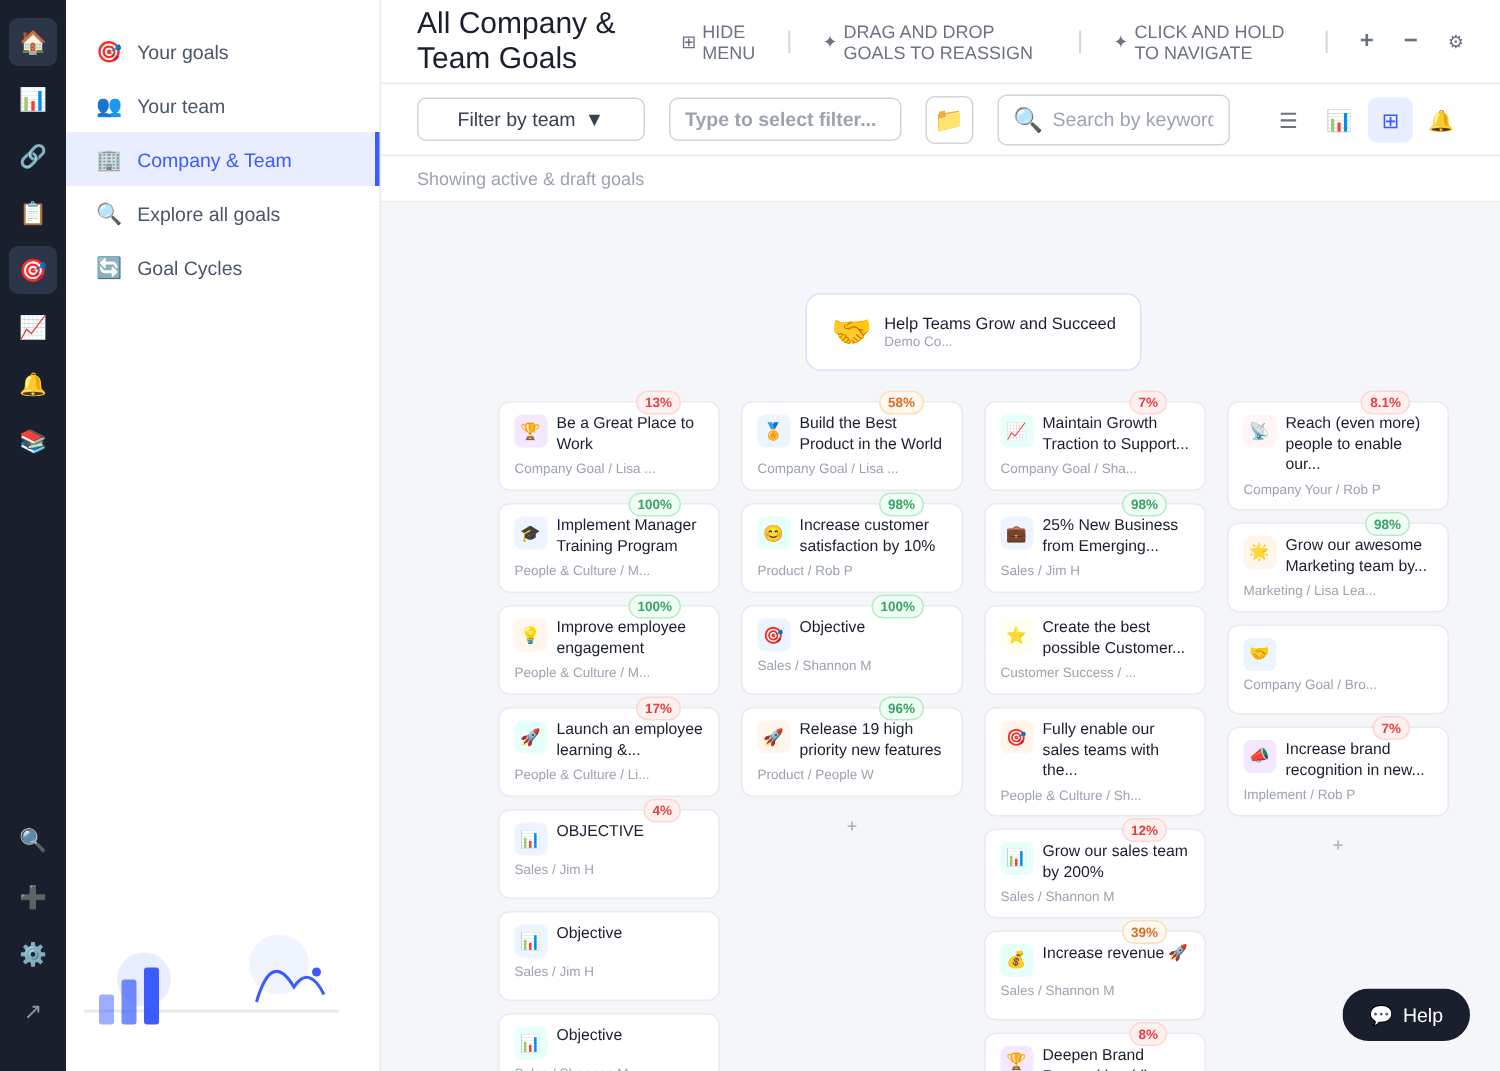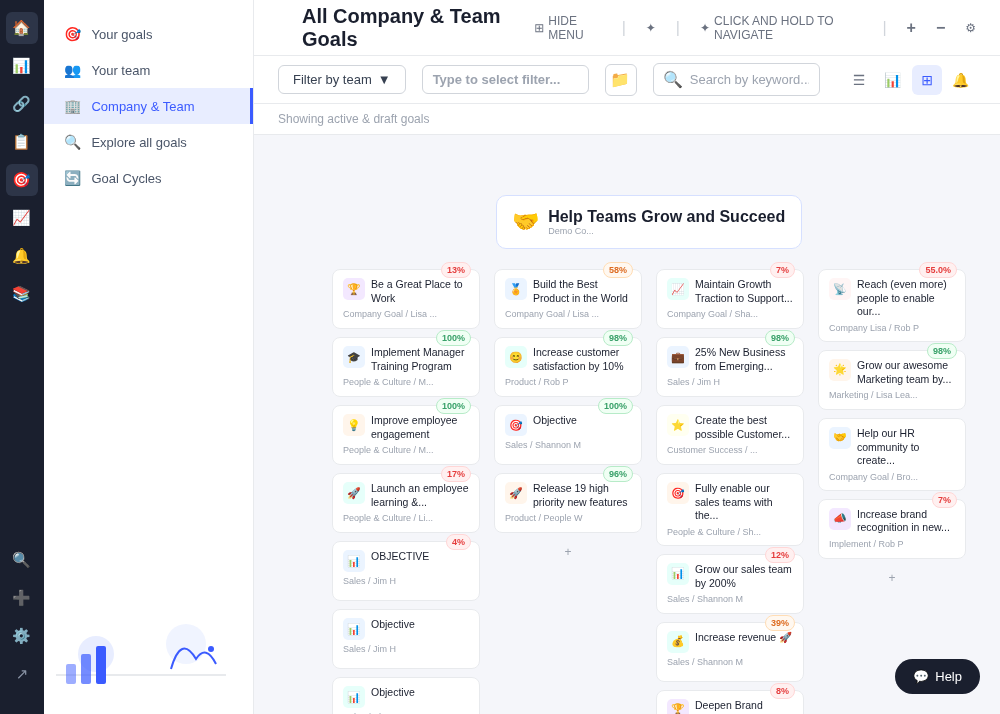--- a/index.html
+++ b/index.html
@@ -61,21 +61,21 @@
     .header {
       background: #fff;
       border-bottom: 1px solid #e8eaed;
       padding: 0 24px;
       display: flex;
       align-items: center;
       justify-content: space-between;
       height: 56px;
     }
     .header-left { display: flex; align-items: center; gap: 24px; }
-    .header-title { font-size: 20px; font-weight: 700; color: #1a1f2e; margin-left: 24px; }
+    .header-title { font-size: 20px; font-weight: 400; color: #1a1f2e; }
     .header-nav { display: flex; align-items: center; gap: 20px; }
     .nav-item { font-size: 12px; color: #6b7280; cursor: pointer; display: flex; align-items: center; gap: 4px; }
     .nav-sep { color: #d1d5db; }
     .create-btn {
       background: #3b5bff;
       color: #fff;
       border: none;
       padding: 10px 24px;
       border-radius: 8px;
       font-size: 14px;
@@ -92,21 +92,21 @@
       align-items: center;
       gap: 16px;
       height: 48px;
     }
     .filter-dropdown {
       display: flex;
       align-items: center;
       gap: 6px;
       border: 1px solid #d1d5db;
       border-radius: 6px;
-      padding: 6px 14px;
+      padding: 6px 26px;
       cursor: pointer;
       font-size: 13px;
       color: #374151;
       background: #fff;
     }
     .type-filter {
       flex: 1;
       max-width: 200px;
       border: 1px solid #d1d5db;
       border-radius: 6px;
@@ -200,21 +200,21 @@
       border: 1px solid #e8eaed;
       padding: 8px 10px;
       cursor: pointer;
       position: relative;
       min-height: 60px;
     }
 
     .goal-badge {
       position: absolute;
       top: -8px;
-      right: 8px;
+      right: 25px;
       background: #f0f4ff;
       color: #3b5bff;
       font-size: 9px;
       font-weight: 600;
       padding: 2px 5px;
       border-radius: 10px;
       border: 1px solid #d6e0ff;
     }
     .goal-badge.red { background: #fff0f0; color: #e53e3e; border-color: #ffd6d6; }
     .goal-badge.orange { background: #fff8f0; color: #dd6b20; border-color: #ffddb5; }
@@ -243,21 +243,21 @@
       background: #fff;
       border-radius: 10px;
       border: 1px solid #d6e0ff;
       padding: 12px 16px;
       cursor: pointer;
       display: flex;
       align-items: center;
       gap: 8px;
       min-width: 140px;
     }
-    .top-parent-title { font-size: 16px; font-weight: 700; color: #1a1f2e; }
+    .top-parent-title { font-size: 11px; font-weight: 400; color: #1a1f2e; }
     .top-parent-meta { font-size: 9px; color: #9ca3af; }
 
     
     .help-btn {
       position: fixed;
       bottom: 20px;
       right: 20px;
       background: #1a1f2e;
       color: #fff;
       border-radius: 24px;
@@ -349,20 +349,21 @@
       <span class="header-title">All Company &amp; Team Goals</span>
     </div>
     <div class="header-nav">
       <div class="nav-item">
         <span>⊞</span>
         <span>HIDE MENU</span>
       </div>
       <span class="nav-sep">|</span>
       <div class="nav-item">
         <span>✦</span>
+        <span>DRAG AND DROP GOALS TO REASSIGN</span>
       </div>
       <span class="nav-sep">|</span>
       <div class="nav-item">
         <span>✦</span>
         <span>CLICK AND HOLD TO NAVIGATE</span>
       </div>
       <span class="nav-sep">|</span>
       <div class="nav-item" style="font-size:16px; font-weight:600;">+</div>
       <div class="nav-item" style="font-size:16px; font-weight:600;">−</div>
       <div class="nav-item">⚙</div>
@@ -549,39 +550,38 @@
               <div class="goal-card">
                 <div class="goal-badge red">8%</div>
                 <div class="goal-icon-row">
                   <div class="goal-icon-wrap purple">🏆</div>
                   <div class="goal-title">Deepen Brand Recognition (d)</div>
                 </div>
               </div>
             </div>
             <div class="goal-column">
               <div class="goal-card">
-                <div class="goal-badge red">55.0%</div>
+                <div class="goal-badge red">8.1%</div>
                 <div class="goal-icon-row">
                   <div class="goal-icon-wrap red">📡</div>
                   <div class="goal-title">Reach (even more) people to enable our...</div>
                 </div>
-                <div class="goal-meta">Company Lisa / Rob P</div>
+                <div class="goal-meta">Company Your / Rob P</div>
               </div>
               <div class="goal-card">
                 <div class="goal-badge green">98%</div>
                 <div class="goal-icon-row">
                   <div class="goal-icon-wrap orange">🌟</div>
                   <div class="goal-title">Grow our awesome Marketing team by...</div>
                 </div>
                 <div class="goal-meta">Marketing / Lisa Lea...</div>
               </div>
               <div class="goal-card">
                 <div class="goal-icon-row">
                   <div class="goal-icon-wrap blue">🤝</div>
-                  <div class="goal-title">Help our HR community to create...</div>
                 </div>
                 <div class="goal-meta">Company Goal / Bro...</div>
               </div>
               <div class="goal-card">
                 <div class="goal-badge red">7%</div>
                 <div class="goal-icon-row">
                   <div class="goal-icon-wrap purple">📣</div>
                   <div class="goal-title">Increase brand recognition in new...</div>
                 </div>
                 <div class="goal-meta">Implement / Rob P</div>

